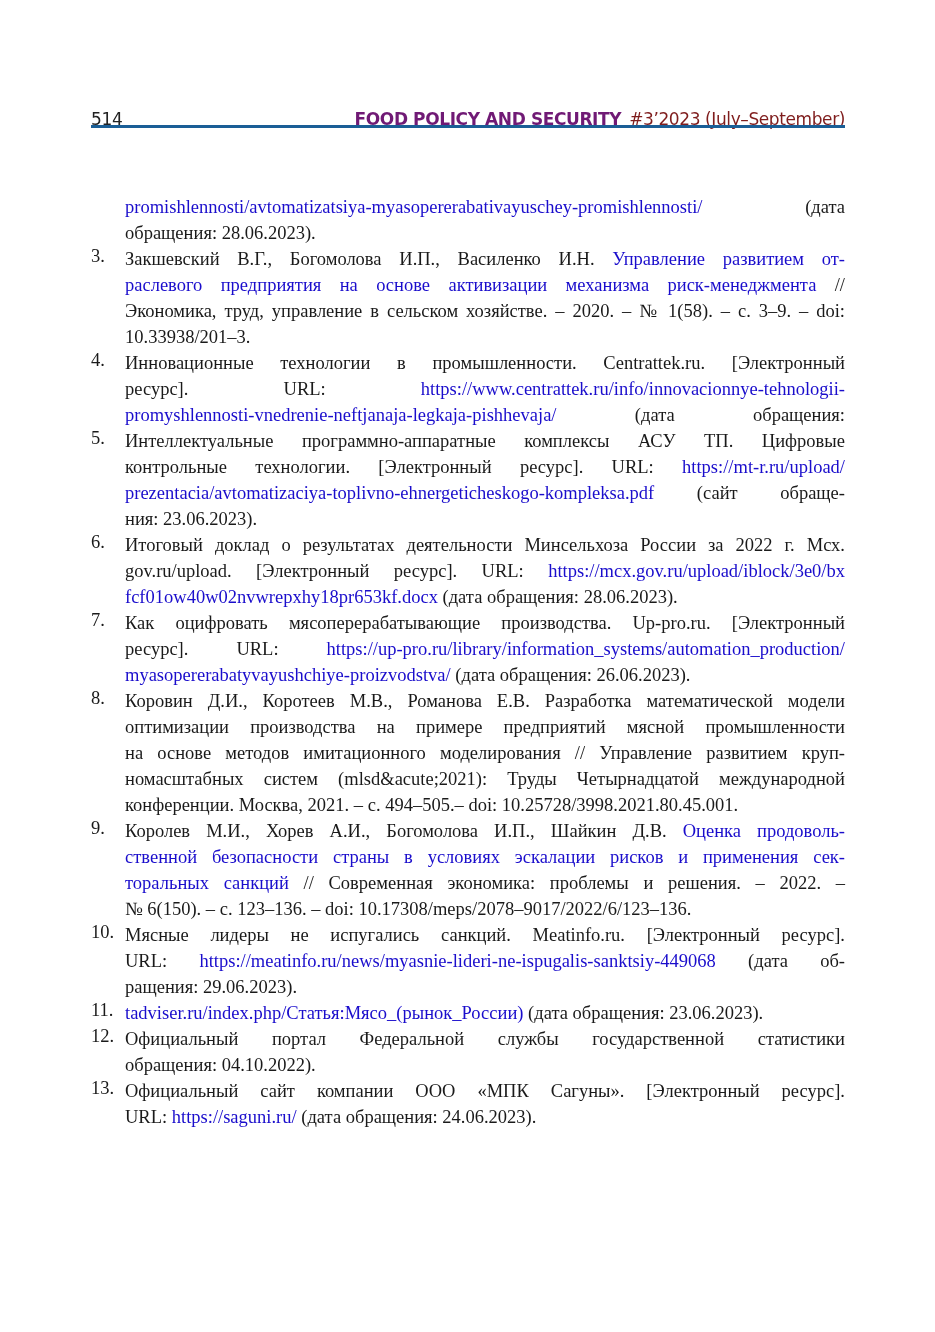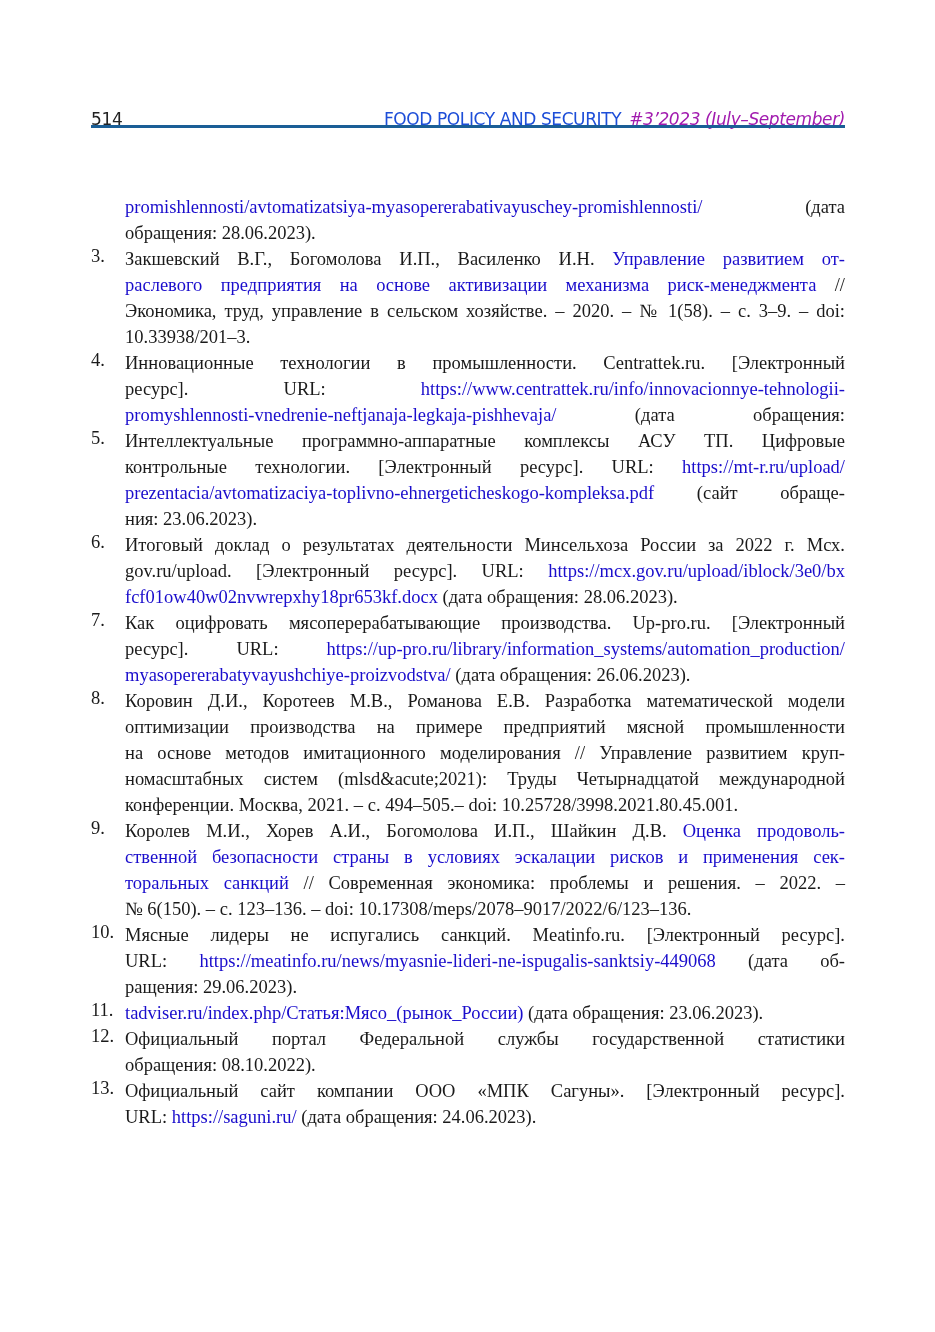--- a/index.html
+++ b/index.html
@@ -1,21 +1,21 @@
 <!DOCTYPE html>
 <html><head>
 <meta charset="utf-8">
 <style>
   html, body { margin: 0; padding: 0; background: #ffffff; }
   body { width: 935px; height: 1332px; position: relative; overflow: hidden; }
   .header { position: absolute; left: 91px; top: 92px; width: 754px; height: 26px; margin-top: 17px; }
   .page-num { position: absolute; left: 0; top: 0; font-family: "DejaVu Sans", sans-serif; font-size: 17px; color: #222; letter-spacing: -0.3px; }
   .journal { position: absolute; right: 0; top: 0; font-family: "DejaVu Sans", sans-serif; font-size: 17px; white-space: nowrap; letter-spacing: -0.4px; }
-  .journal .jname { color: #1d4ed8; font-weight: normal; }
-  .journal .issue { color: #a21caf; margin-left: 8px; font-style: italic; }
+  .journal .jname { color: #701a75; font-weight: bold; }
+  .journal .issue { color: #7f1d1d; margin-left: 8px; }
   .rule { position: absolute; left: 91px; top: 125px; width: 754px; height: 3px; background: #1a5e96; }
   .refs { position: absolute; left: 91px; top: 194px; width: 754px; font-family: "Liberation Serif", serif; font-size: 18.5px; color: #1a1a1a; }
   .ref { position: relative; padding-left: 34px; }
   .ref-num { position: absolute; left: 0; top: 0; }
   .line { height: 26px; line-height: 26px; white-space: nowrap; text-align: justify; text-align-last: justify; overflow: visible; }
   .line.last { text-align-last: left; }
   a.lnk { color: #1a0dcc; }
   .txt { color: #1a1a1a; }
 </style>
 </head>
@@ -87,20 +87,20 @@
       <div class="line"><span class="txt">URL: </span><a class="lnk">https://meatinfo.ru/news/myasnie-lideri-ne-ispugalis-sanktsiy-449068 </a><span class="txt">(дата об-</span></div>
       <div class="line last"><span class="txt">ращения: 29.06.2023).</span></div>
     </div>
     <div class="ref">
       <span class="ref-num">11.</span>
       <div class="line last"><a class="lnk">tadviser.ru/index.php/Статья:Мясо_(рынок_России)</a><span class="txt"> (дата обращения: 23.06.2023).</span></div>
     </div>
     <div class="ref">
       <span class="ref-num">12.</span>
       <div class="line"><span class="txt">Официальный портал Федеральной службы государственной статистики</span></div>
-      <div class="line last"><span class="txt">обращения: 08.10.2022).</span></div>
+      <div class="line last"><span class="txt">обращения: 04.10.2022).</span></div>
     </div>
     <div class="ref">
       <span class="ref-num">13.</span>
       <div class="line"><span class="txt">Официальный сайт компании ООО «МПК Сагуны». [Электронный ресурс].</span></div>
       <div class="line last"><span class="txt">URL: </span><a class="lnk">https://saguni.ru/</a><span class="txt"> (дата обращения: 24.06.2023).</span></div>
     </div>
   </div>
 
 </body></html>

